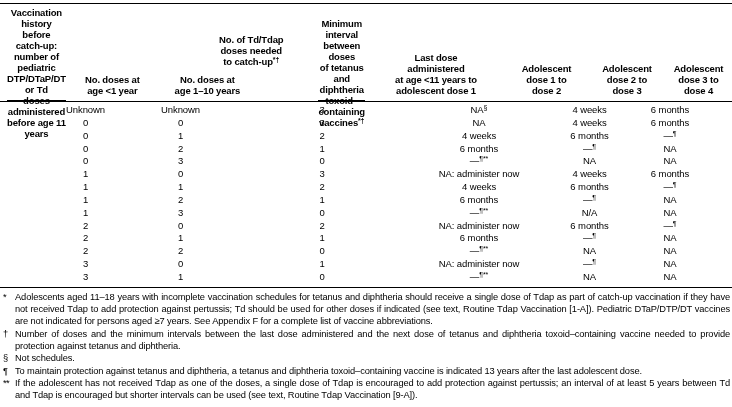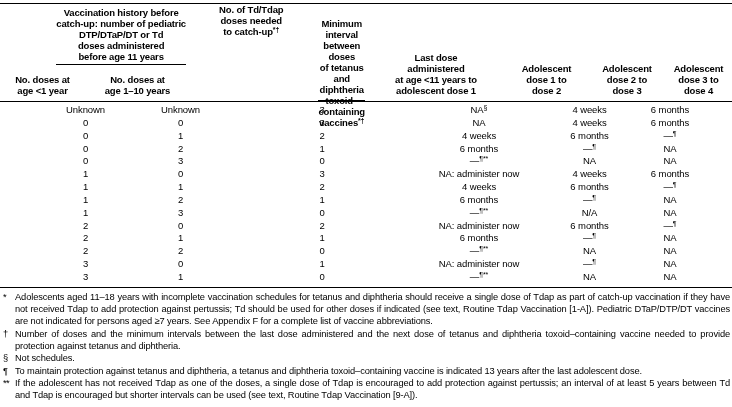--- a/index.html
+++ b/index.html
@@ -16,27 +16,27 @@
     display:flex;
     border-top:1px solid #000;
     border-bottom:1px solid #000;
     height:97px;
     font-weight:bold;
     font-size:9.5px;
     line-height:11px;
     letter-spacing:-0.15px;
     text-align:center;
   }
-  .hb-left{width:190px;display:flex;flex-direction:column;align-items:flex-end;}
+  .hb-left{width:190px;display:flex;}
   .group-left{margin:0 4px 0 7px;padding:3px 0 2px;border-bottom:1px solid #000;}
   .subrow{flex:1;display:flex;align-items:flex-end;}
   .sub{padding-bottom:5px;}
   .hb-left .c1{width:85px;}
   .hb-left .c2{width:105px;}
-  .hb-mid{width:178px;display:flex;align-items:flex-start;justify-content:center;}
+  .hb-mid{width:178px;display:flex;align-items:center;justify-content:center;}
   .hb-right{flex:1;display:flex;flex-direction:row;}
   .group-right{margin:0 3px 0 6px;padding:14px 0 4px;border-bottom:1px solid #000;}
   .hb-right .c4{width:136px;}
   .hb-right .c5{width:85px;}
   .hb-right .c6{width:76px;}
   .hb-right .c7{width:67px;}
 
   
   .tbody{border-bottom:1px solid #000;padding:2px 0 3px;}
   .trow{display:grid;grid-template-columns:85px 105px 178px 136px 85px 76px 67px;padding-left:43px;}

